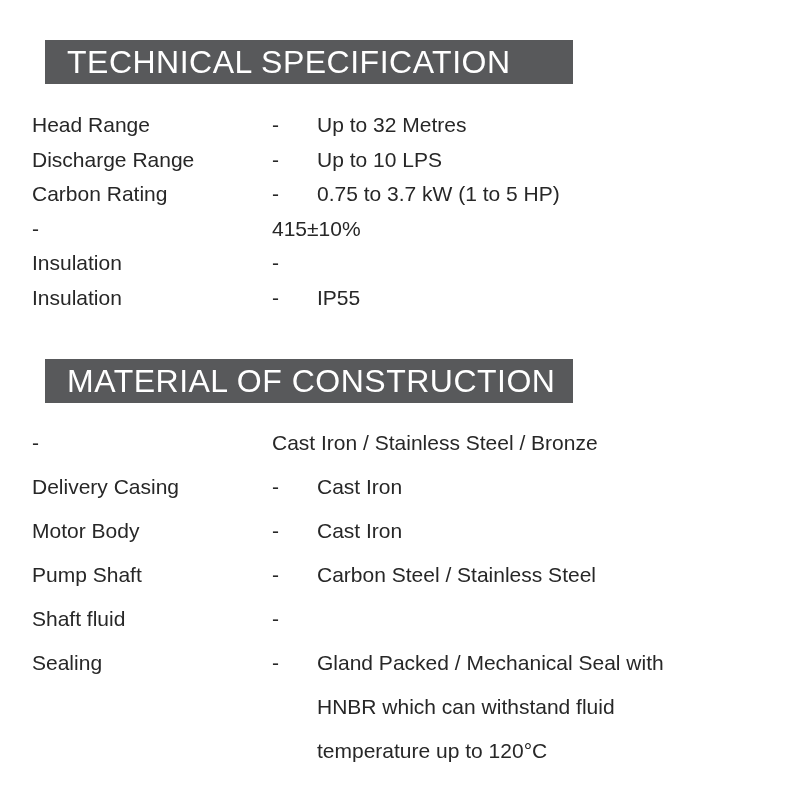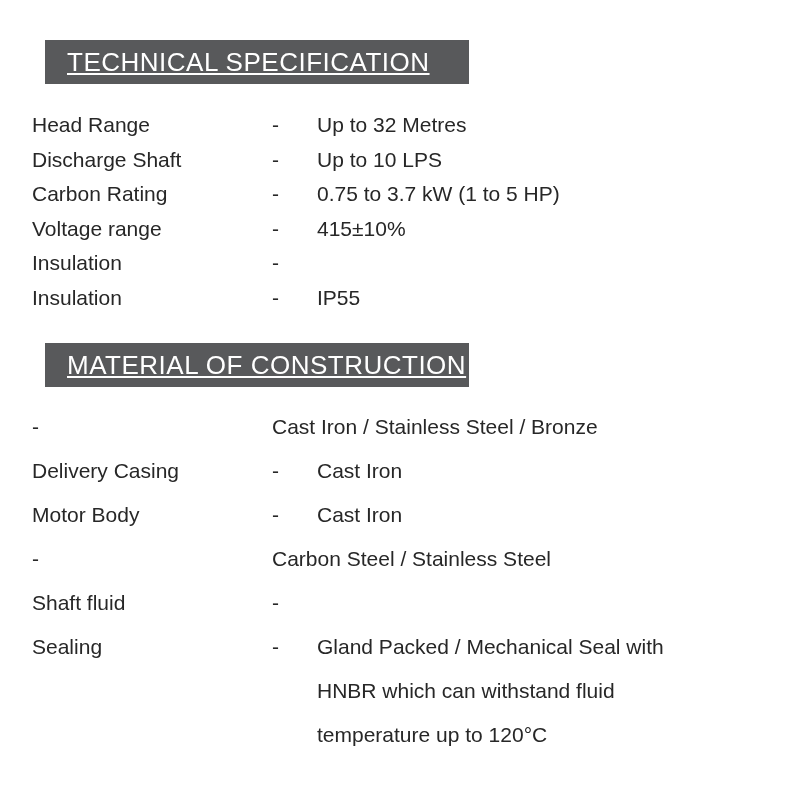--- a/index.html
+++ b/index.html
@@ -13,34 +13,33 @@
     width: 800px;
     height: 800px;
     background: var(--page-bg);
     font-family: "Liberation Sans", sans-serif;
     color: var(--body-text);
     overflow: hidden;
   }
   .page { position: relative; width: 800px; height: 800px; }
 
   .bar {
-    width: 424px;
+    width: 528px;
     height: 44px;
     margin-left: 45px;
     background: var(--header-bg);
     color: var(--header-text);
-    font-size: 26px;
+    font-size: 32px;
     line-height: 44px;
     padding-left: 22px;
     letter-spacing: 0.5px;
     white-space: nowrap;
-    text-decoration: underline;
   }
   .bar-1 { margin-top: 40px; }
-  .bar-2 { margin-top: 28px; }
+  .bar-2 { margin-top: 44px; }
 
   .rows {
     margin-left: 32px;
     margin-right: 30px;
     font-size: 21px;
   }
   .rows-1 { margin-top: 24px; line-height: 34.5px; }
   .rows-2 { margin-top: 18px; line-height: 44px; }
 
   .row {
@@ -62,31 +61,30 @@
     <header class="bar bar-1">
       <span>TECHNICAL SPECIFICATION</span>
     </header>
     <div class="rows rows-1">
       <div class="row">
         <span class="label">Head Range</span>
         <span class="dash">-</span>
         <span class="value">Up to 32 Metres</span>
       </div>
       <div class="row">
-        <span class="label">Discharge Shaft</span>
+        <span class="label">Discharge Range</span>
         <span class="dash">-</span>
         <span class="value">Up to 10 LPS</span>
       </div>
       <div class="row">
         <span class="label">Carbon Rating</span>
         <span class="dash">-</span>
         <span class="value">0.75 to 3.7 kW (1 to 5 HP)</span>
       </div>
       <div class="row">
-        <span class="label">Voltage range</span>
         <span class="dash">-</span>
         <span class="value">415±10%</span>
       </div>
       <div class="row">
         <span class="label">Insulation</span>
         <span class="dash">-</span>
       </div>
       <div class="row">
         <span class="label">Insulation</span>
         <span class="dash">-</span>
@@ -108,20 +106,21 @@
         <span class="label">Delivery Casing</span>
         <span class="dash">-</span>
         <span class="value">Cast Iron</span>
       </div>
       <div class="row">
         <span class="label">Motor Body</span>
         <span class="dash">-</span>
         <span class="value">Cast Iron</span>
       </div>
       <div class="row">
+        <span class="label">Pump Shaft</span>
         <span class="dash">-</span>
         <span class="value">Carbon Steel / Stainless Steel</span>
       </div>
       <div class="row">
         <span class="label">Shaft fluid</span>
         <span class="dash">-</span>
       </div>
       <div class="row">
         <span class="label">Sealing</span>
         <span class="dash">-</span>

